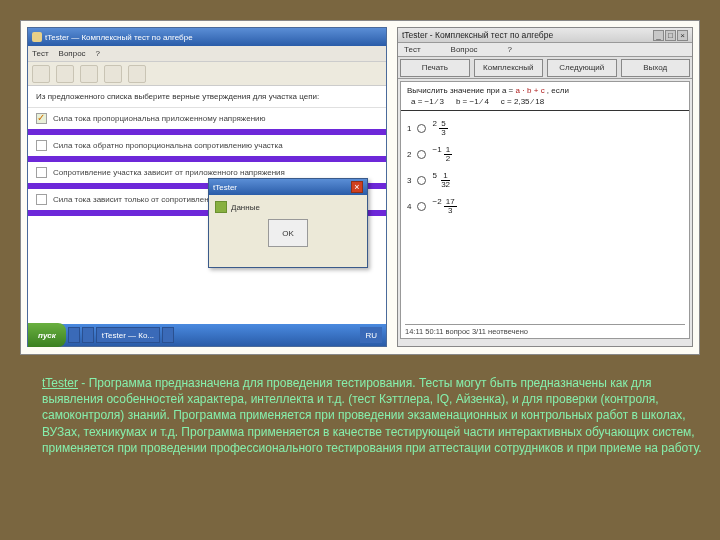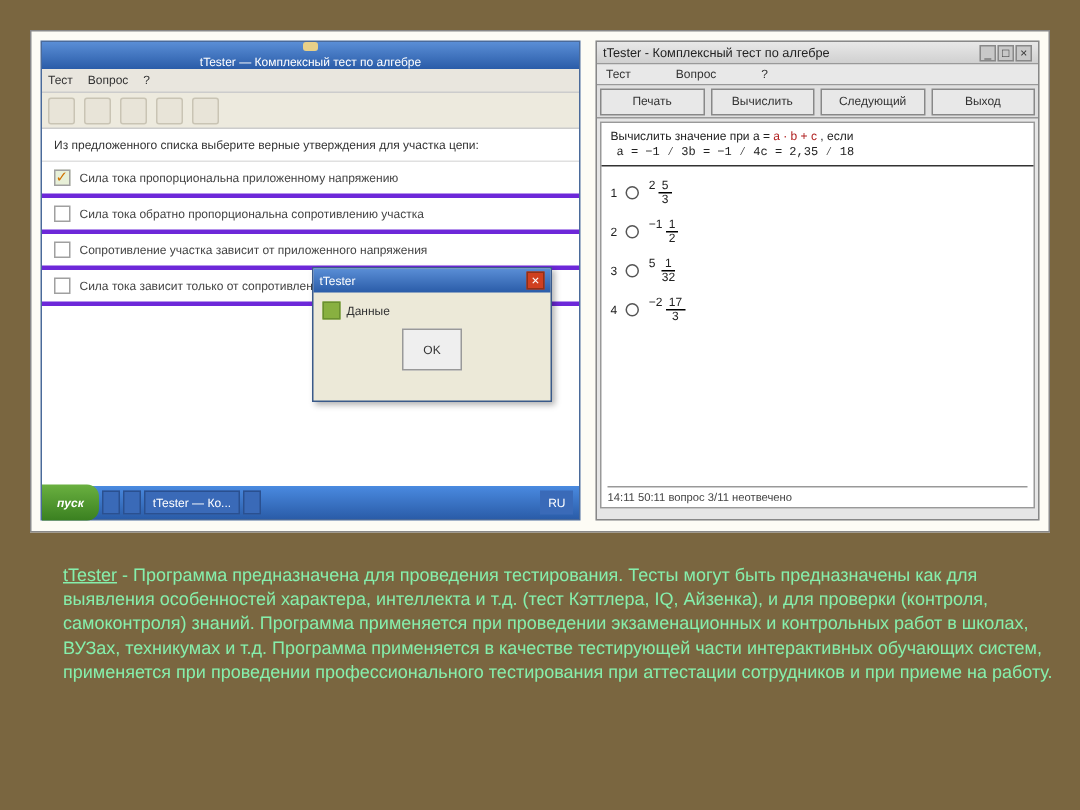--- a/index.html
+++ b/index.html
@@ -32,21 +32,20 @@
 }
 .left-titlebar {
   height: 18px;
   background: linear-gradient(#5a8ed6, #2a5ca8);
   color: #fff;
   display: flex;
   align-items: center;
   padding: 0 4px;
   font-size: 8px;
   gap: 3px;
-  flex-direction: column;
 }
 .left-titlebar .wicon { width:10px;height:10px;background:#e8d088;border-radius:2px; }
 .left-menubar {
   height: 16px;
   background: #e9e6de;
   display: flex;
   align-items: center;
   padding: 0 4px;
   font-size: 8px;
   gap: 10px;
@@ -67,21 +66,21 @@
   padding: 6px 8px;
   font-size: 8px;
   color: #333;
   background: #fff;
   border-bottom: 1px solid #e0e0e0;
 }
 .q-row {
   display: flex;
   align-items: center;
   padding: 5px 8px;
-  border-bottom: 3px solid #6d28d9;
+  border-bottom: 6px solid #6d28d9;
   font-size: 8px;
   color: #444;
   gap: 6px;
   background: #fff;
 }
 .chk { width:11px;height:11px;border:1px solid #a0a0a0;background:#fff;flex-shrink:0; }
 .chk.on { background:#e8f0d8; position:relative; }
 .chk.on::after { content:"✓"; position:absolute; left:0; top:-2px; color:#d07000; font-size:10px; }
 .dialog {
   position: absolute;
@@ -147,21 +146,21 @@
 .r-btn {
   flex:1;height:18px;margin:2px;border:1px solid #888;background:#e8e8e8;
   display:flex;align-items:center;justify-content:center;font-size:8px;color:#333;
 }
 .r-content {
   background:#fff;border:1px solid #999;margin:2px;height:258px;padding:4px 6px;
   font-size:8px;color:#222;position:relative;
 }
 .r-question { font-size:8px;margin-bottom:2px; }
 .r-question .hl { color:#b02020; }
-.r-formula { display:flex;align-items:center;font-size:8px;margin:2px 0 4px;padding-left:4px;font-family:Liberation Mono, monospace; }
+.r-formula { display:flex;gap:12px;align-items:center;font-size:8px;margin:2px 0 4px;padding-left:4px; }
 .r-hr { border:none;border-top:1px solid #333;margin:4px -6px; }
 .r-opt { display:flex;align-items:center;gap:6px;margin:8px 0;font-size:8px; }
 .r-radio { width:9px;height:9px;border:1px solid #555;border-radius:50%;flex-shrink:0; }
 .r-frac { display:inline-flex;flex-direction:column;align-items:center;font-size:8px;line-height:1; }
 .r-frac .num { border-bottom:1px solid #000;padding:0 2px; }
 .r-frac .den { padding:0 2px; }
 .r-status { position:absolute;bottom:2px;left:4px;right:4px;font-size:7.5px;color:#444;border-top:1px solid #999;padding-top:2px; }
 
 .description {
   position: absolute;
@@ -247,21 +246,21 @@
         <span class="wb">×</span>
       </span>
     </div>
     <div class="r-subbar">
       <span>Тест</span>
       <span>Вопрос</span>
       <span>?</span>
     </div>
     <div class="r-btnbar">
       <div class="r-btn">Печать</div>
-      <div class="r-btn">Вычислить</div>
+      <div class="r-btn">Комплексный</div>
       <div class="r-btn">Следующий</div>
       <div class="r-btn">Выход</div>
     </div>
     <div class="r-content">
       <div class="r-question">
         <span>Вычислить значение при a = </span>
         <span class="hl">a · b + c</span>
         <span>, если</span>
       </div>
       <div class="r-formula">

